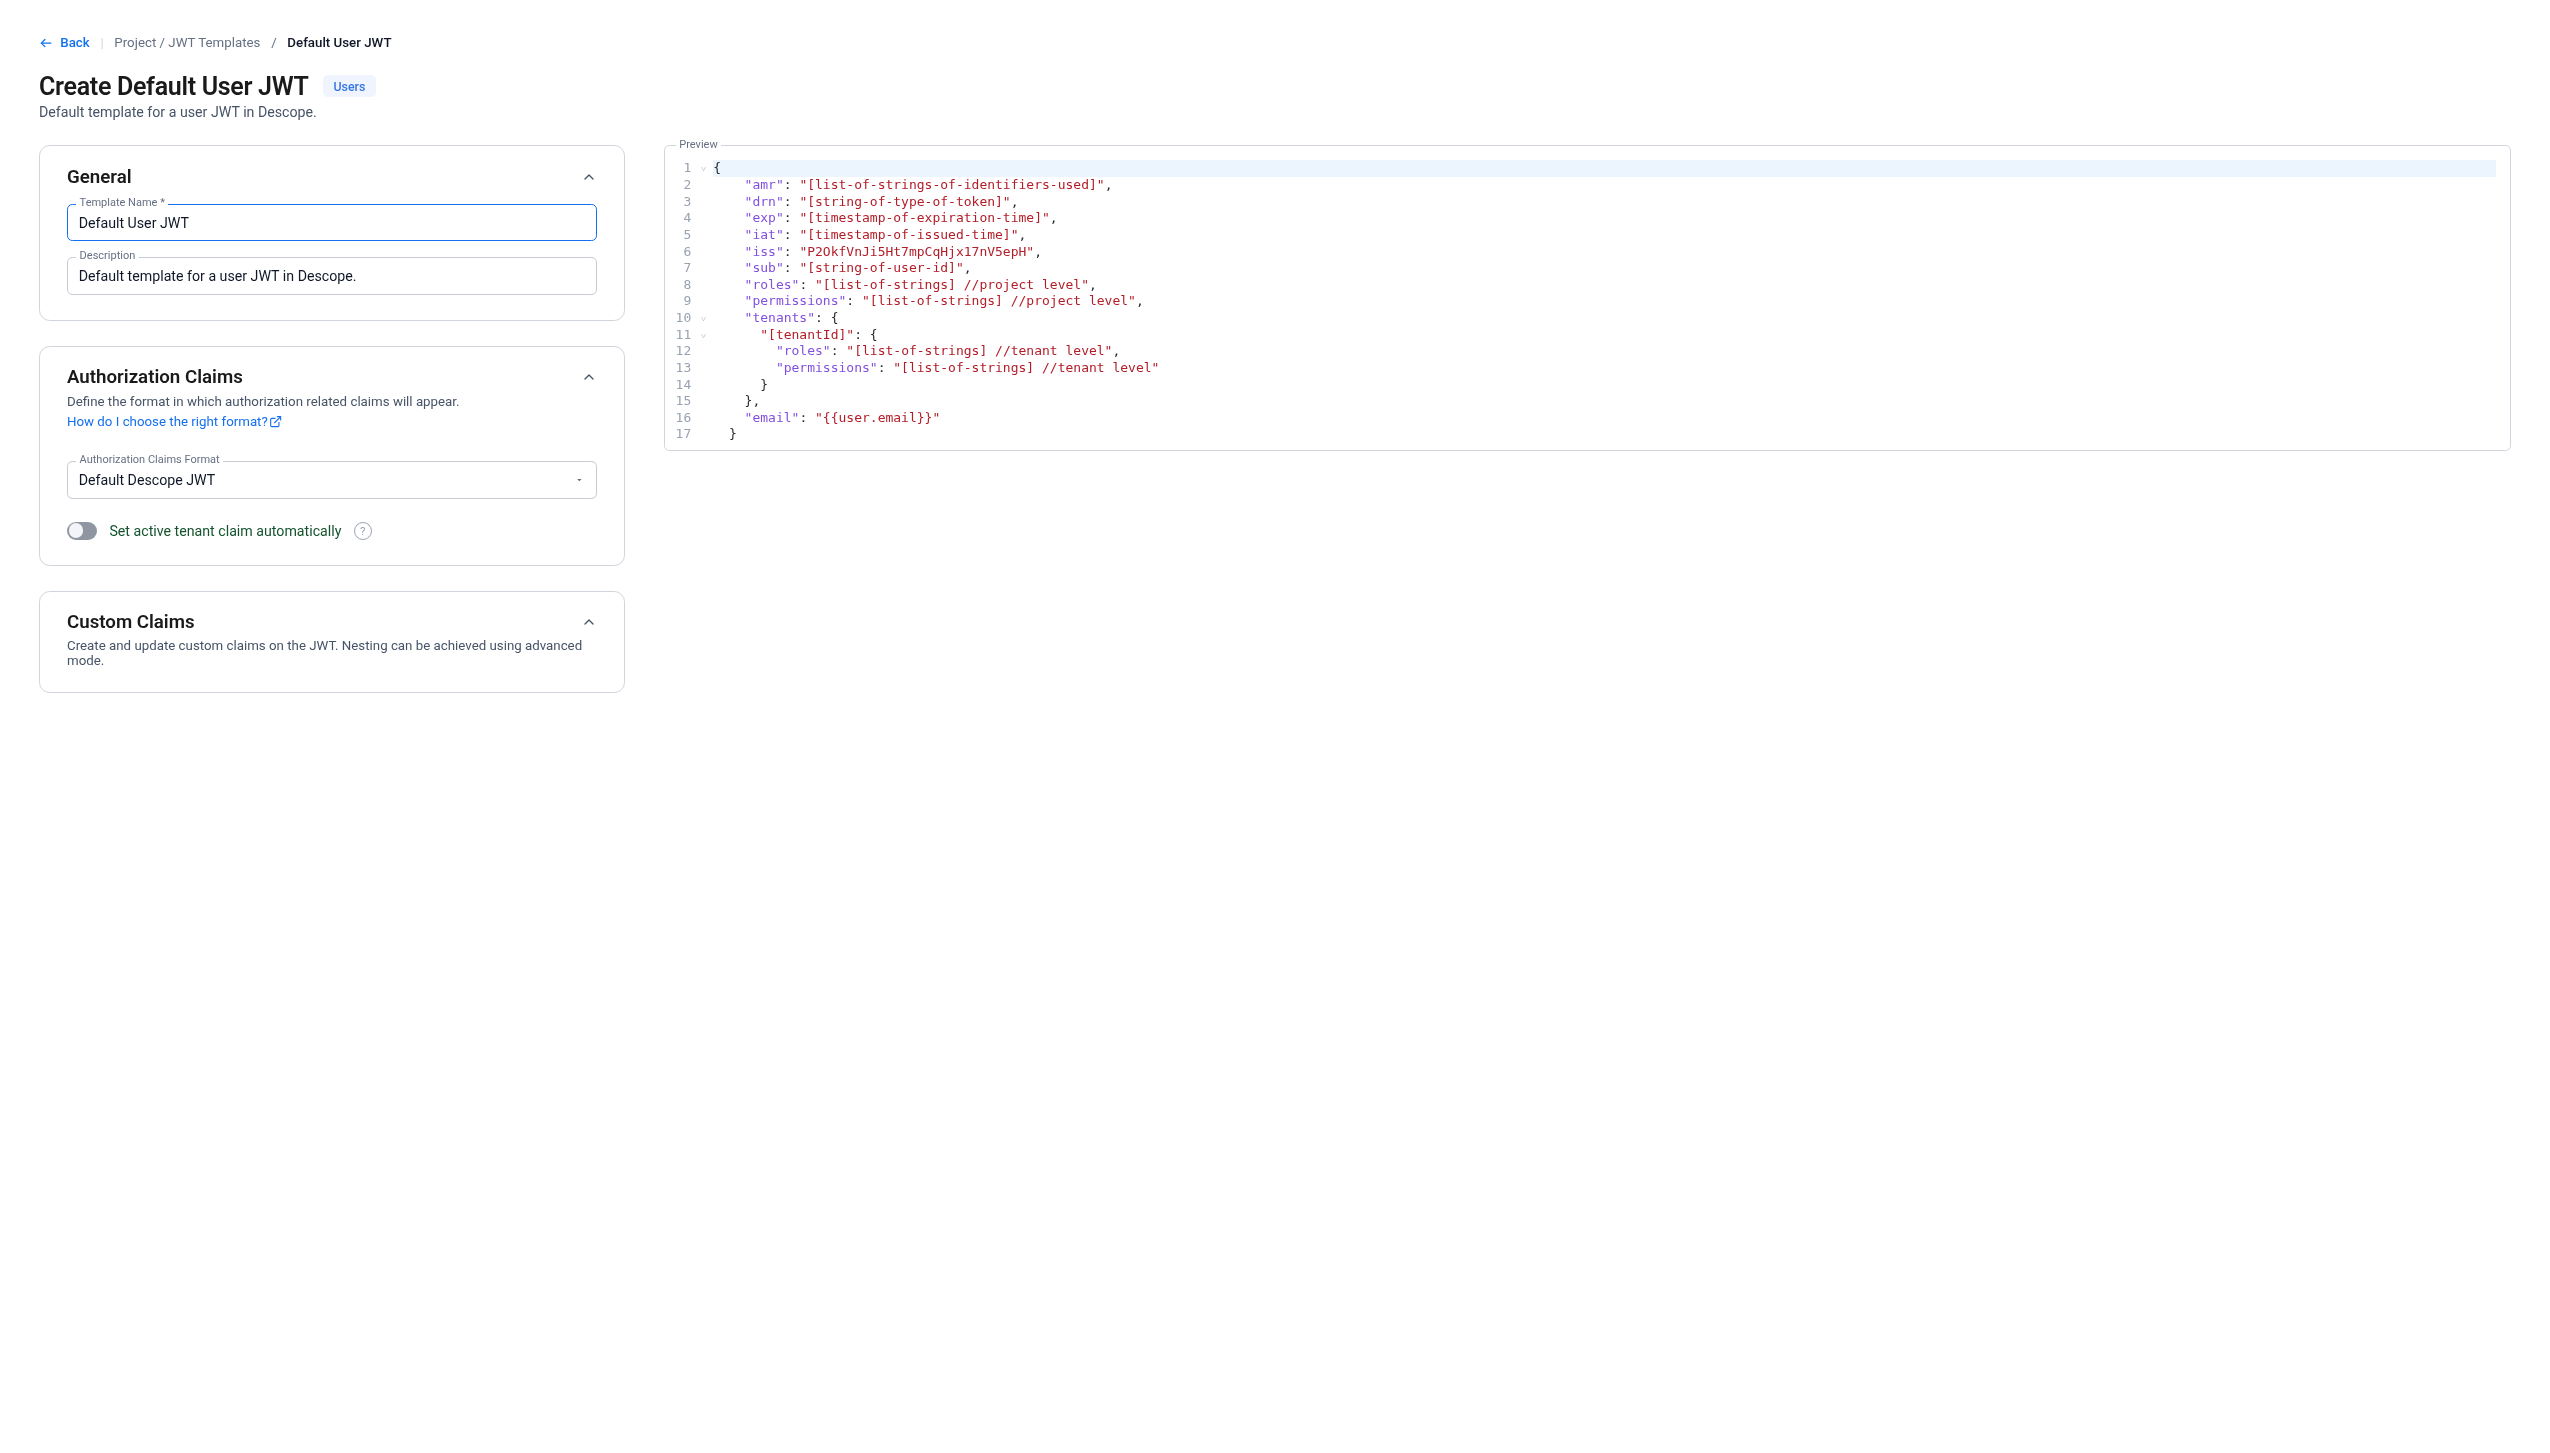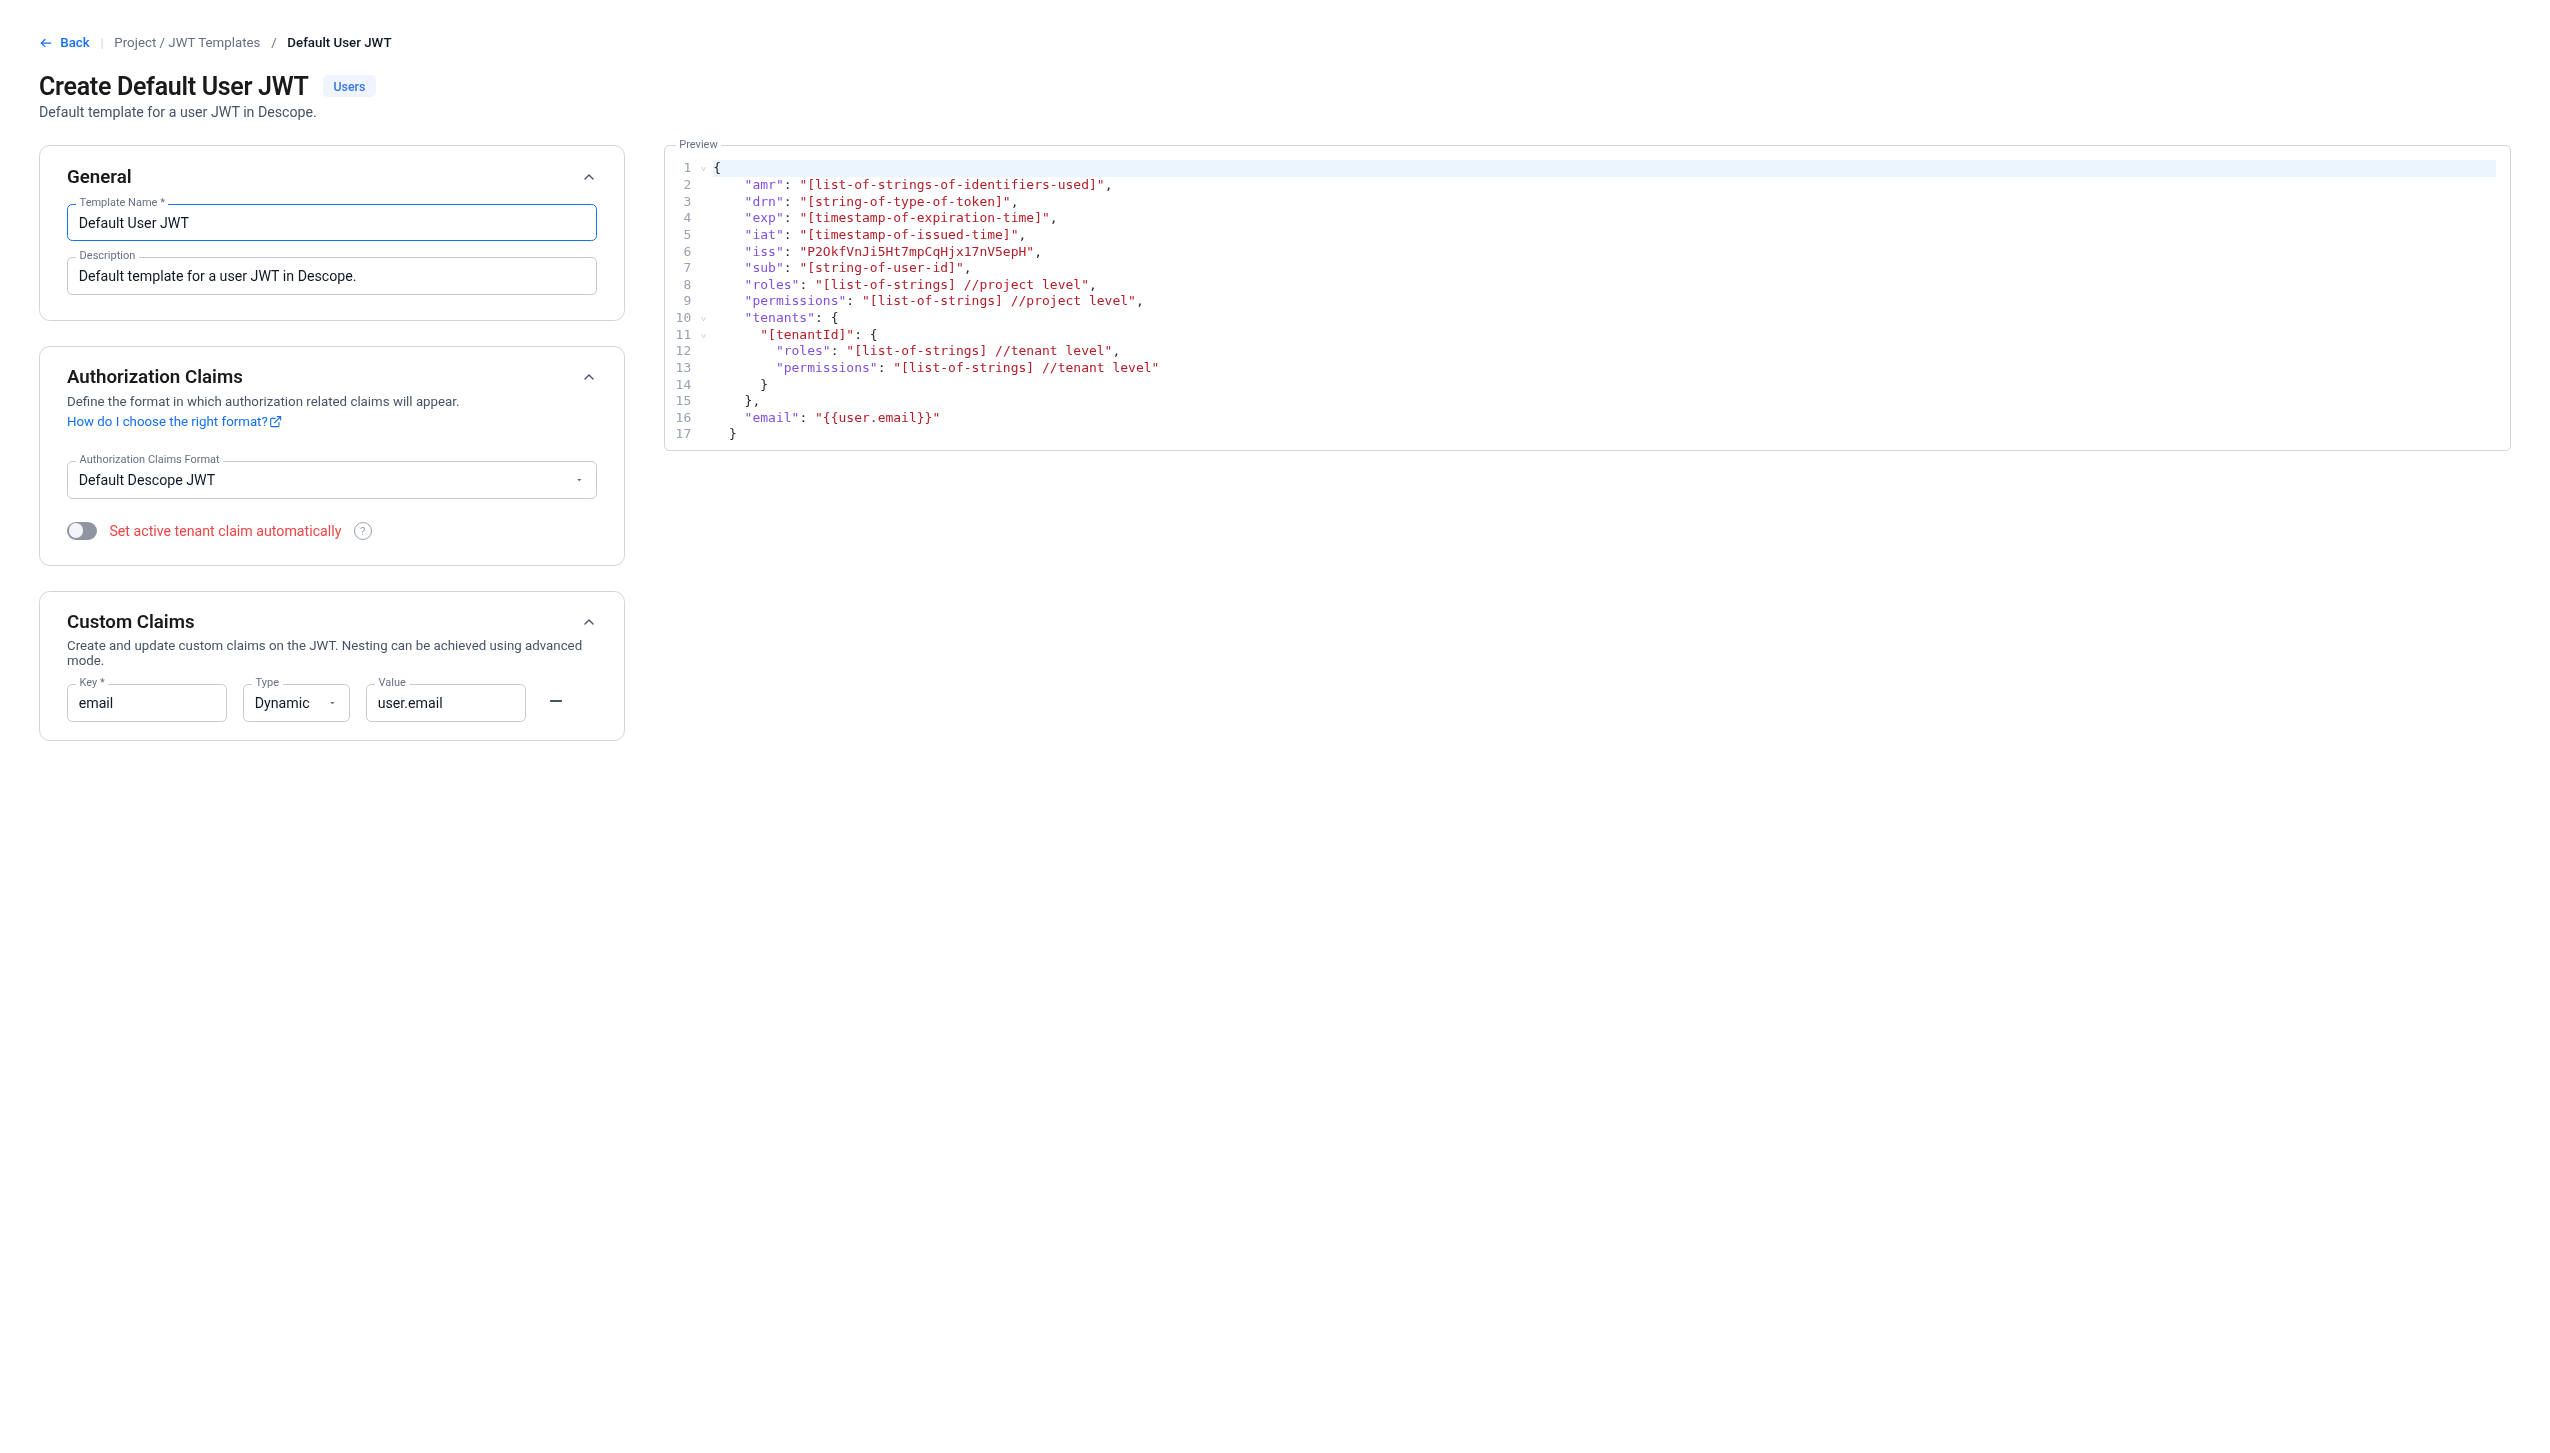--- a/index.html
+++ b/index.html
@@ -147,21 +147,21 @@
     cursor: pointer;
   }
   .toggle::after {
     content: "";
     position: absolute;
     width: 14.2px; height: 14.2px;
     background: #f2f4f7;
     border-radius: 50%;
     top: 1.8px; left: 1.8px;
   }
-  .toggle-label { font-size: 14.2px; color: #ef4444; }
+  .toggle-label { font-size: 14.2px; color: #14532d; }
   .help-icon {
     width: 18px; height: 18px;
     border: 1.3px solid #98a2b3;
     border-radius: 50%;
     display: inline-flex;
     align-items: center;
     justify-content: center;
     color: #98a2b3;
     font-size: 11.6px;
     cursor: pointer;
@@ -335,44 +335,20 @@
           <div class="card-title">Custom Claims</div>
           <span class="chevron">
             <svg width="16" height="16" viewBox="0 0 24 24" fill="none" stroke="currentColor" stroke-width="2" stroke-linecap="round" stroke-linejoin="round">
                 <polyline points="18 15 12 9 6 15"></polyline>
               </svg>
           </span>
         </div>
         <div class="card-desc">Create and update custom claims on the JWT. Nesting can be achieved using advanced mode.</div>
 
 
-        <div class="claim-row">
-          <div class="field-wrap claim-key">
-            <span class="field-label">Key *</span>
-            <input class="field-input" value="email" style="">
-          </div>
-          <div class="field-wrap claim-type field-select-wrap">
-            <span class="field-label">Type</span>
-            <input class="field-input" readonly="" value="Dynamic" style="">
-            <span class="select-caret">
-              <svg width="10.7" height="10.7" viewBox="0 0 24 24" fill="currentColor">
-                  <path d="M7 10l5 5 5-5z"></path>
-                </svg>
-            </span>
-          </div>
-          <div class="field-wrap claim-value">
-            <span class="field-label">Value</span>
-            <input class="field-input" value="user.email" style="">
-          </div>
-          <span class="remove-btn">
-            <svg width="18" height="18" viewBox="0 0 24 24" fill="none" stroke="#475467" stroke-width="2.4" stroke-linecap="round">
-                <line x1="5" y1="12" x2="19" y2="12"></line>
-              </svg>
-          </span>
-        </div>
       </div>
 
     </div>
 
     <div class="right-col">
       <div class="preview-fieldset">
         <span class="preview-legend">Preview</span>
         <div class="code-area">
           <div class="gutter" id="gutter">
               <div>1 <span class="fold">˅</span></div>

